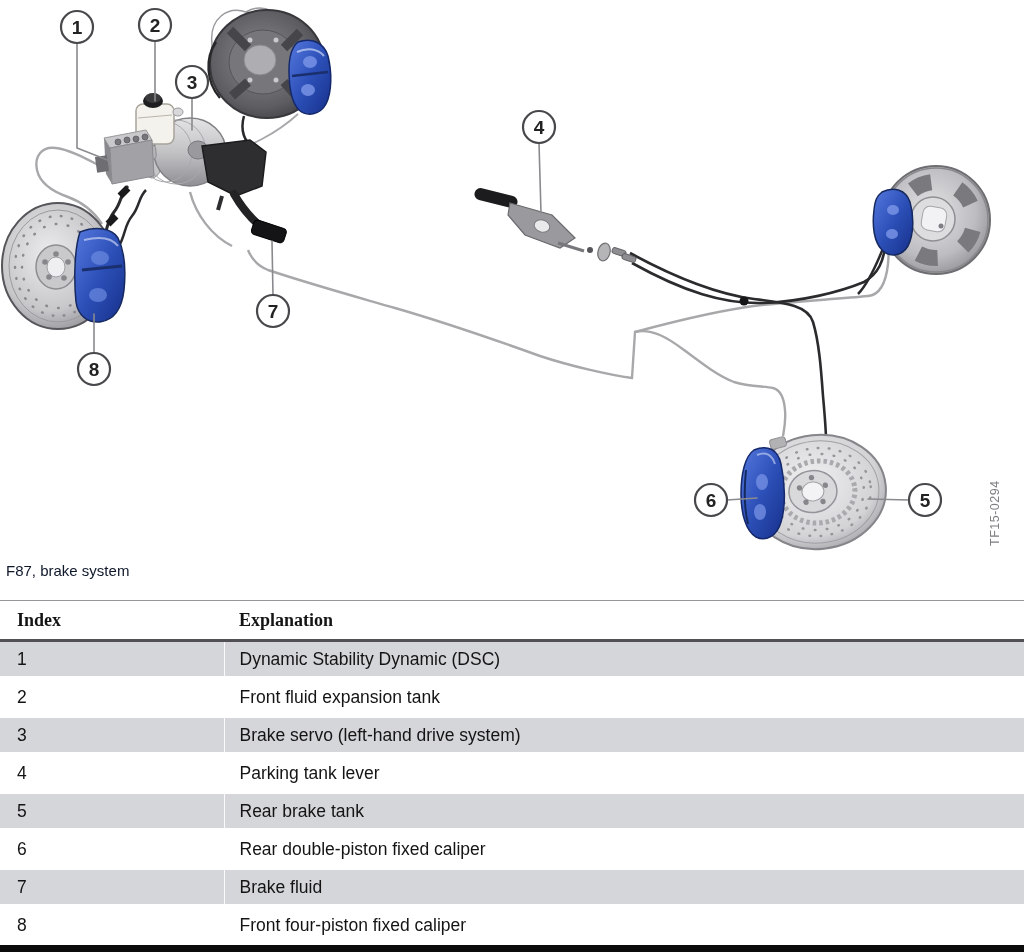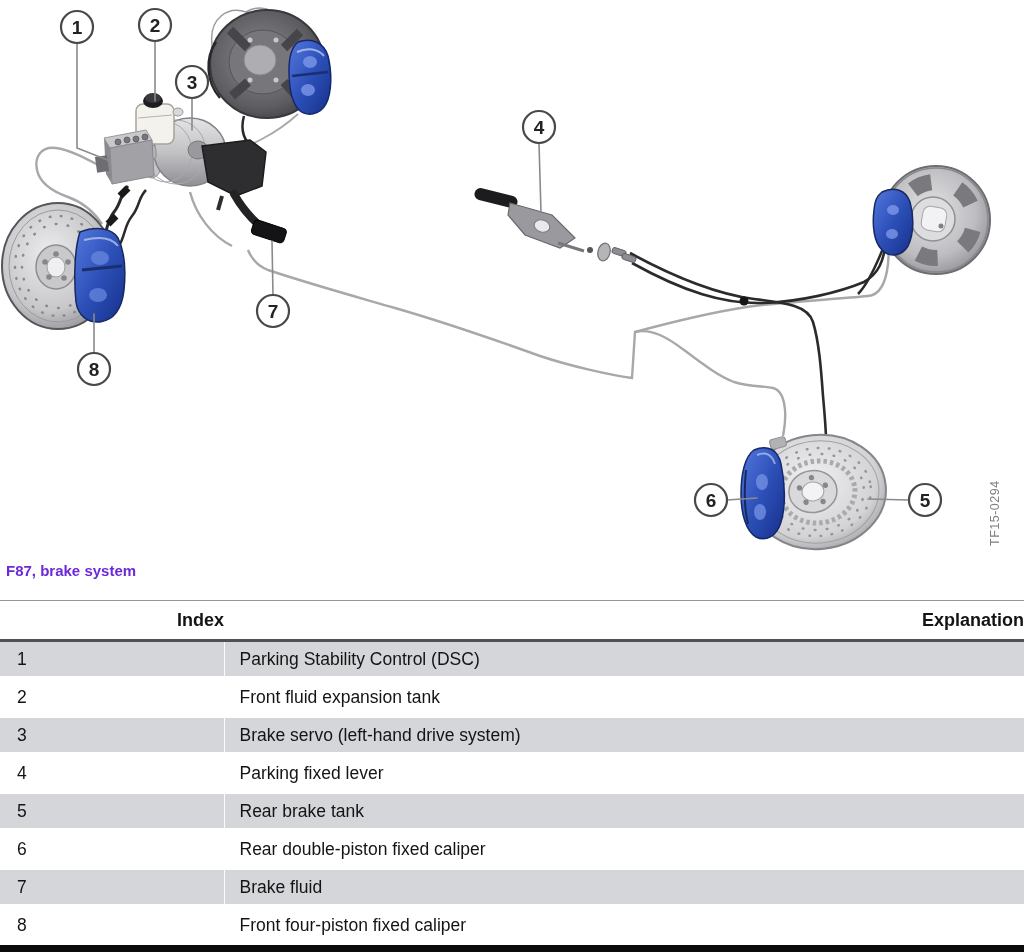--- a/index.html
+++ b/index.html
@@ -3,25 +3,25 @@
 <meta charset="utf-8">
 <style>
   html,body{margin:0;padding:0;background:#fff;}
   .page{position:relative;width:1024px;height:952px;background:#fff;overflow:hidden;
         font-family:"Liberation Sans",sans-serif;color:#141414;}
   .diagram{position:absolute;left:0;top:0;margin:0;width:1024px;height:560px;}
   .diagram svg{display:block;}
   .diagram text{font-family:"Liberation Sans",sans-serif;}
   .callout-num{font-size:19px;font-weight:bold;fill:#222;}
   .fig-code{font-size:12.5px;fill:#7e7e82;letter-spacing:.5px;}
-  .caption{position:absolute;left:6px;top:562px;font-size:15px;color:#6d28d9;font-weight:bold;}
+  .caption{position:absolute;left:6px;top:562px;font-size:15px;color:#0f172a;}
   table.legend{position:absolute;left:0;top:600px;width:1024px;border-collapse:collapse;
         table-layout:fixed;border-top:1px solid #96969a;}
-  table.legend th{font-size:18px;font-weight:bold;text-align:right;height:38px;
-        padding:0 0 0 17px;border-bottom:3px solid #505055;}
+  table.legend th{font-size:18px;font-weight:bold;text-align:left;height:38px;
+        padding:0 0 0 17px;border-bottom:3px solid #505055;font-family:Liberation Serif, serif;}
   table.legend td{font-size:17.5px;height:34px;padding:0 0 0 17px;border-bottom:4px solid #fff;}
   table.legend .col-index{width:207px;}
   table.legend td.col-index{border-right:1px solid rgba(255,255,255,.9);}
   table.legend td.col-expl{padding-left:15px;}
   table.legend th.col-expl{padding-left:15px;}
   table.legend tbody tr:nth-child(odd) td{background:#d5d6d9;}
   .bottom-bar{position:absolute;left:0;top:945px;width:1024px;height:7px;background:#0b0b0c;}
 </style>
 </head>
 <body>
@@ -256,36 +256,36 @@
   <table class="legend">
     <thead>
       <tr>
         <th class="col-index">Index</th>
         <th class="col-expl">Explanation</th>
       </tr>
     </thead>
     <tbody>
   <tr>
     <td class="col-index">1</td>
-    <td class="col-expl">Parking Stability Control (DSC)</td>
+    <td class="col-expl">Dynamic Stability Dynamic (DSC)</td>
   </tr>
 
   <tr>
     <td class="col-index">2</td>
     <td class="col-expl">Front fluid expansion tank</td>
   </tr>
 
   <tr>
     <td class="col-index">3</td>
     <td class="col-expl">Brake servo (left-hand drive system)</td>
   </tr>
 
   <tr>
     <td class="col-index">4</td>
-    <td class="col-expl">Parking fixed lever</td>
+    <td class="col-expl">Parking tank lever</td>
   </tr>
 
   <tr>
     <td class="col-index">5</td>
     <td class="col-expl">Rear brake tank</td>
   </tr>
 
   <tr>
     <td class="col-index">6</td>
     <td class="col-expl">Rear double-piston fixed caliper</td>

